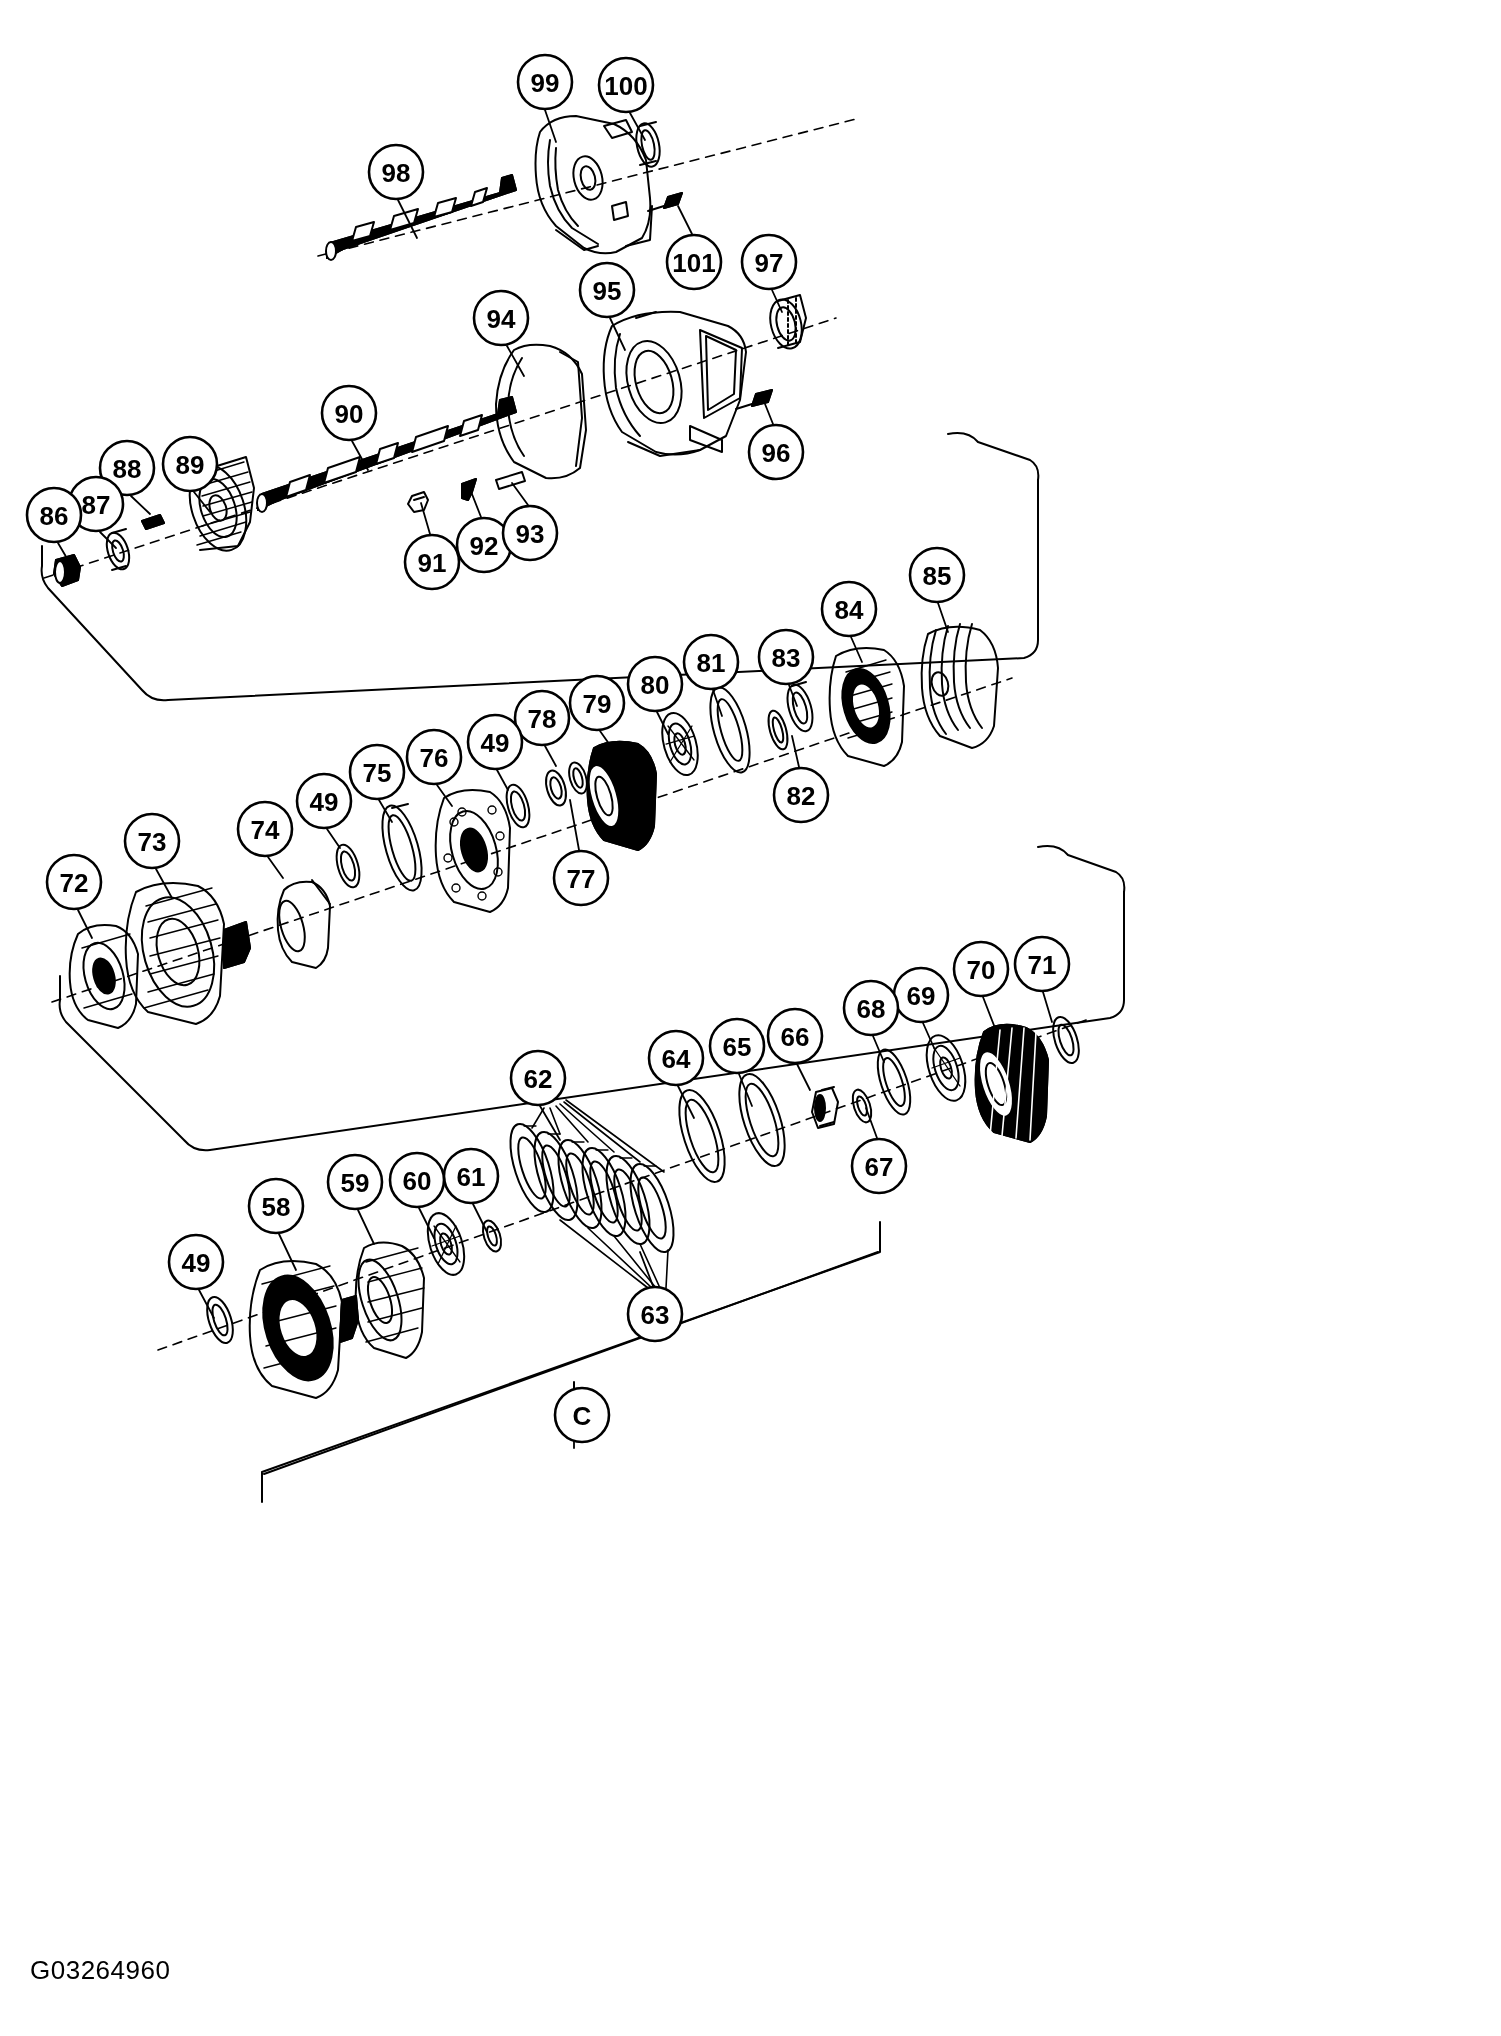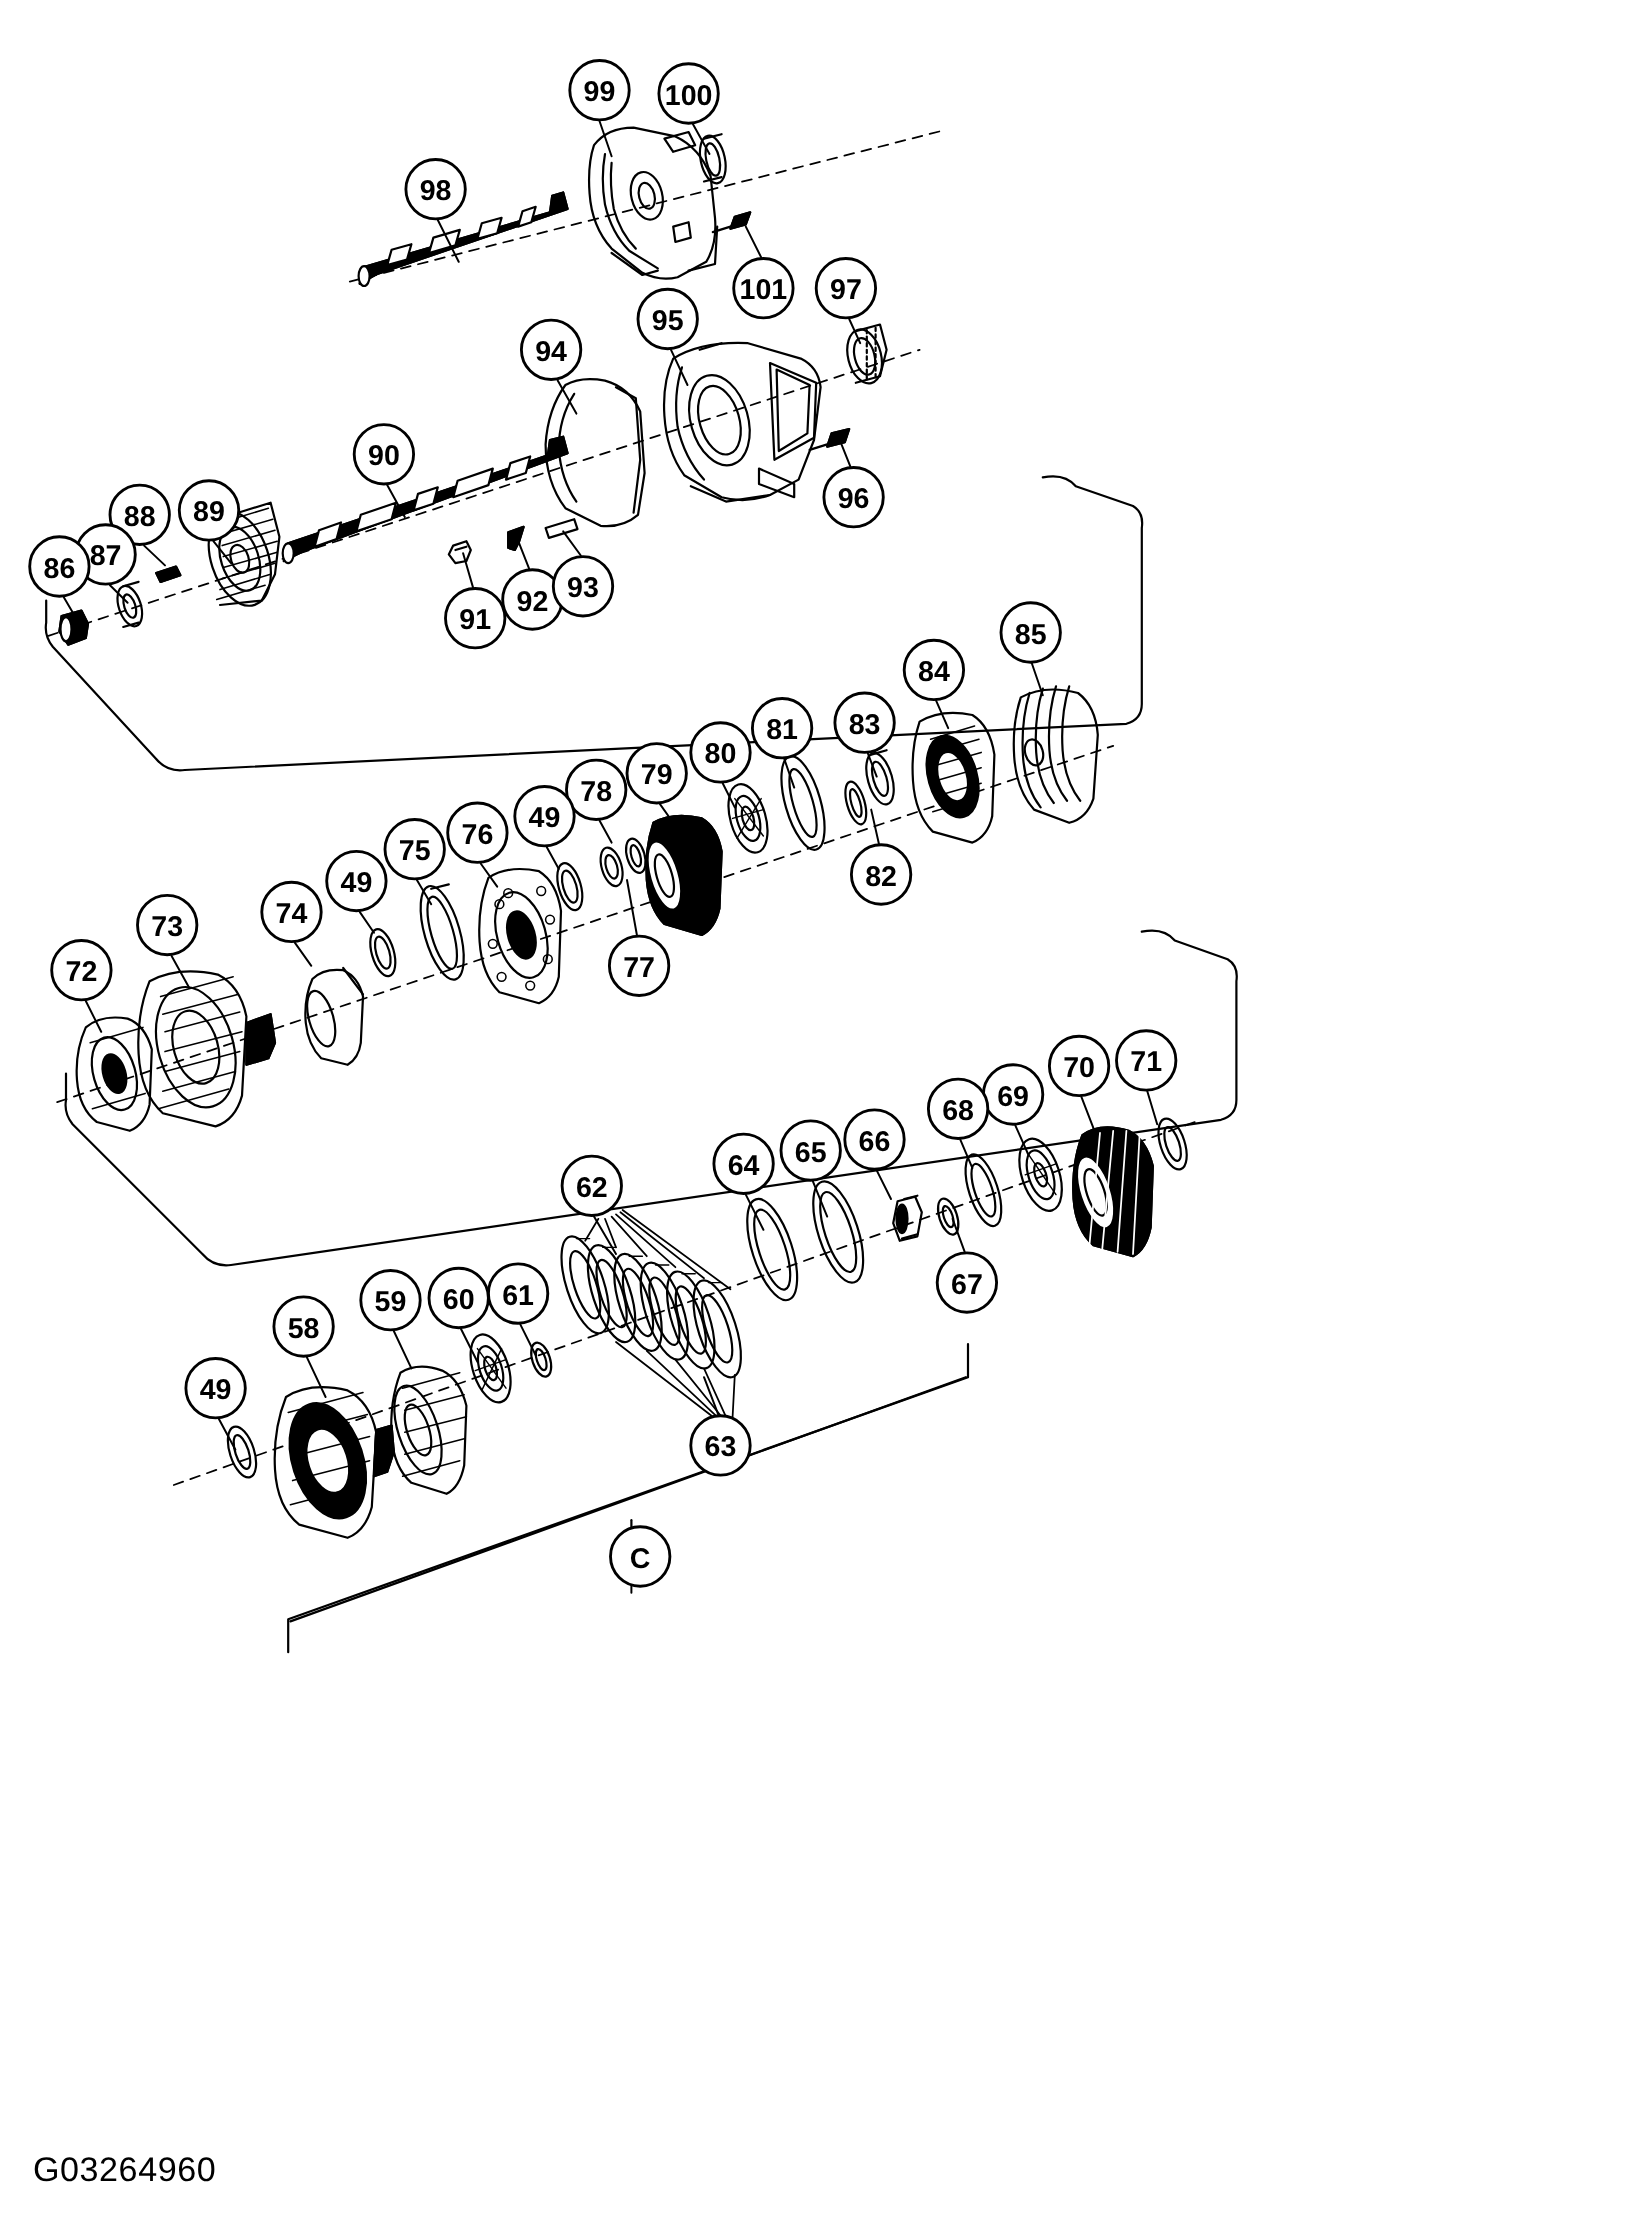--- a/index.html
+++ b/index.html
@@ -7,21 +7,21 @@
        font-family:"Liberation Sans","DejaVu Sans",sans-serif;}
   #stage{position:absolute;left:0;top:0;width:1501px;height:2036px;}
   svg.layer{position:absolute;left:0;top:0;width:1501px;height:2036px;}
   .balloon-num{font-family:"Liberation Sans","DejaVu Sans",sans-serif;
                font-size:26px;font-weight:bold;fill:#000;
                text-anchor:middle;dominant-baseline:central;}
   .bracket-lbl{font-family:"Liberation Sans","DejaVu Sans",sans-serif;
                font-size:26px;font-weight:bold;fill:#000;
                text-anchor:middle;dominant-baseline:central;}
   #figure-id{position:absolute;left:30px;top:1955px;
-             font-size:31px;font-weight:normal;color:#000;letter-spacing:.5px;}
+             font-size:26px;font-weight:normal;color:#000;letter-spacing:.5px;}
 </style>
 </head>
 <body>
 
 <div id="stage">
 
   <svg class="layer" viewBox="0 0 1501 2036" xmlns="http://www.w3.org/2000/svg">
     <g fill="none" stroke="#000" stroke-width="2" stroke-linejoin="round" stroke-linecap="round">
 
       <path d="M 948,434 Q 968,430 978,442 L 1030,460 Q 1040,466 1038,480

